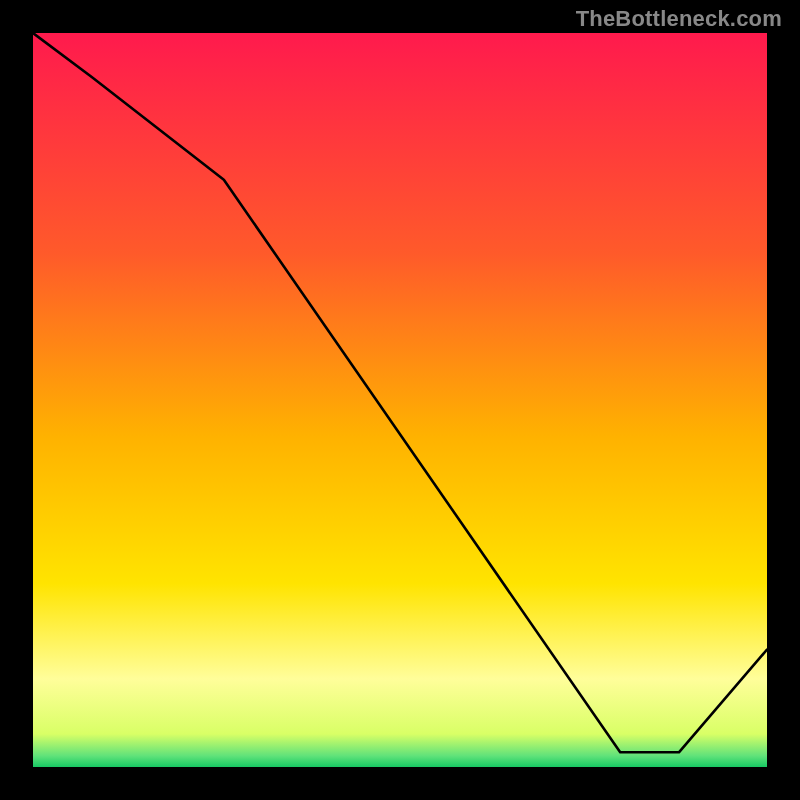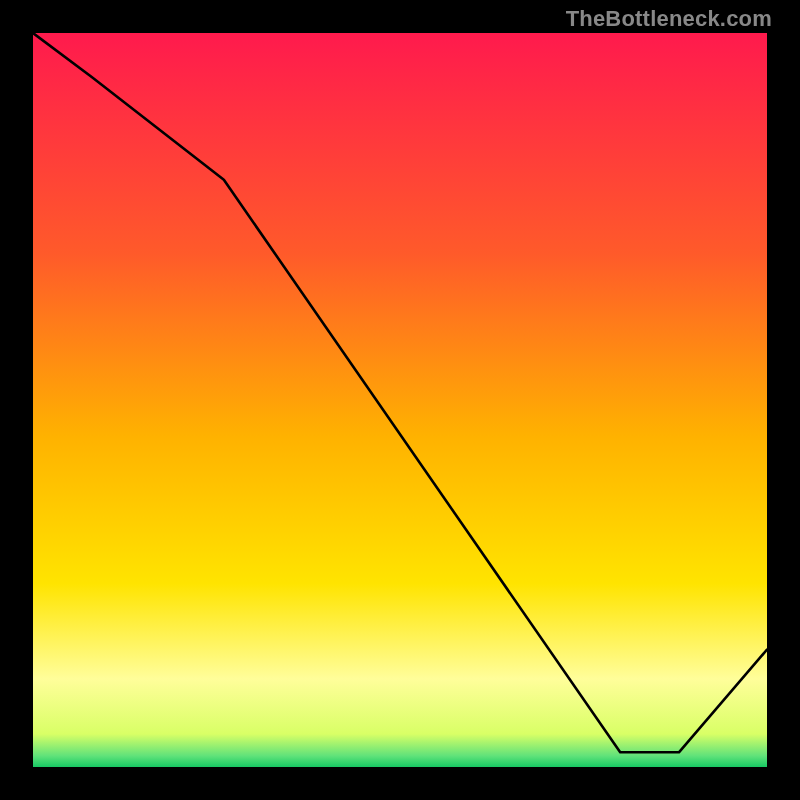--- a/index.html
+++ b/index.html
@@ -13,21 +13,21 @@
   }
   .stage {
     position: relative;
     width: 800px;
     height: 800px;
     background: #000;
   }
   .watermark {
     position: absolute;
     top: 6px;
-    right: 28px;
+    right: 18px;
     color: #888;
     font-size: 22px;
     font-weight: 600;
     letter-spacing: 0.2px;
     user-select: none;
   }
   .plot-frame {
     position: absolute;
     left: 30px;
     top: 30px;

